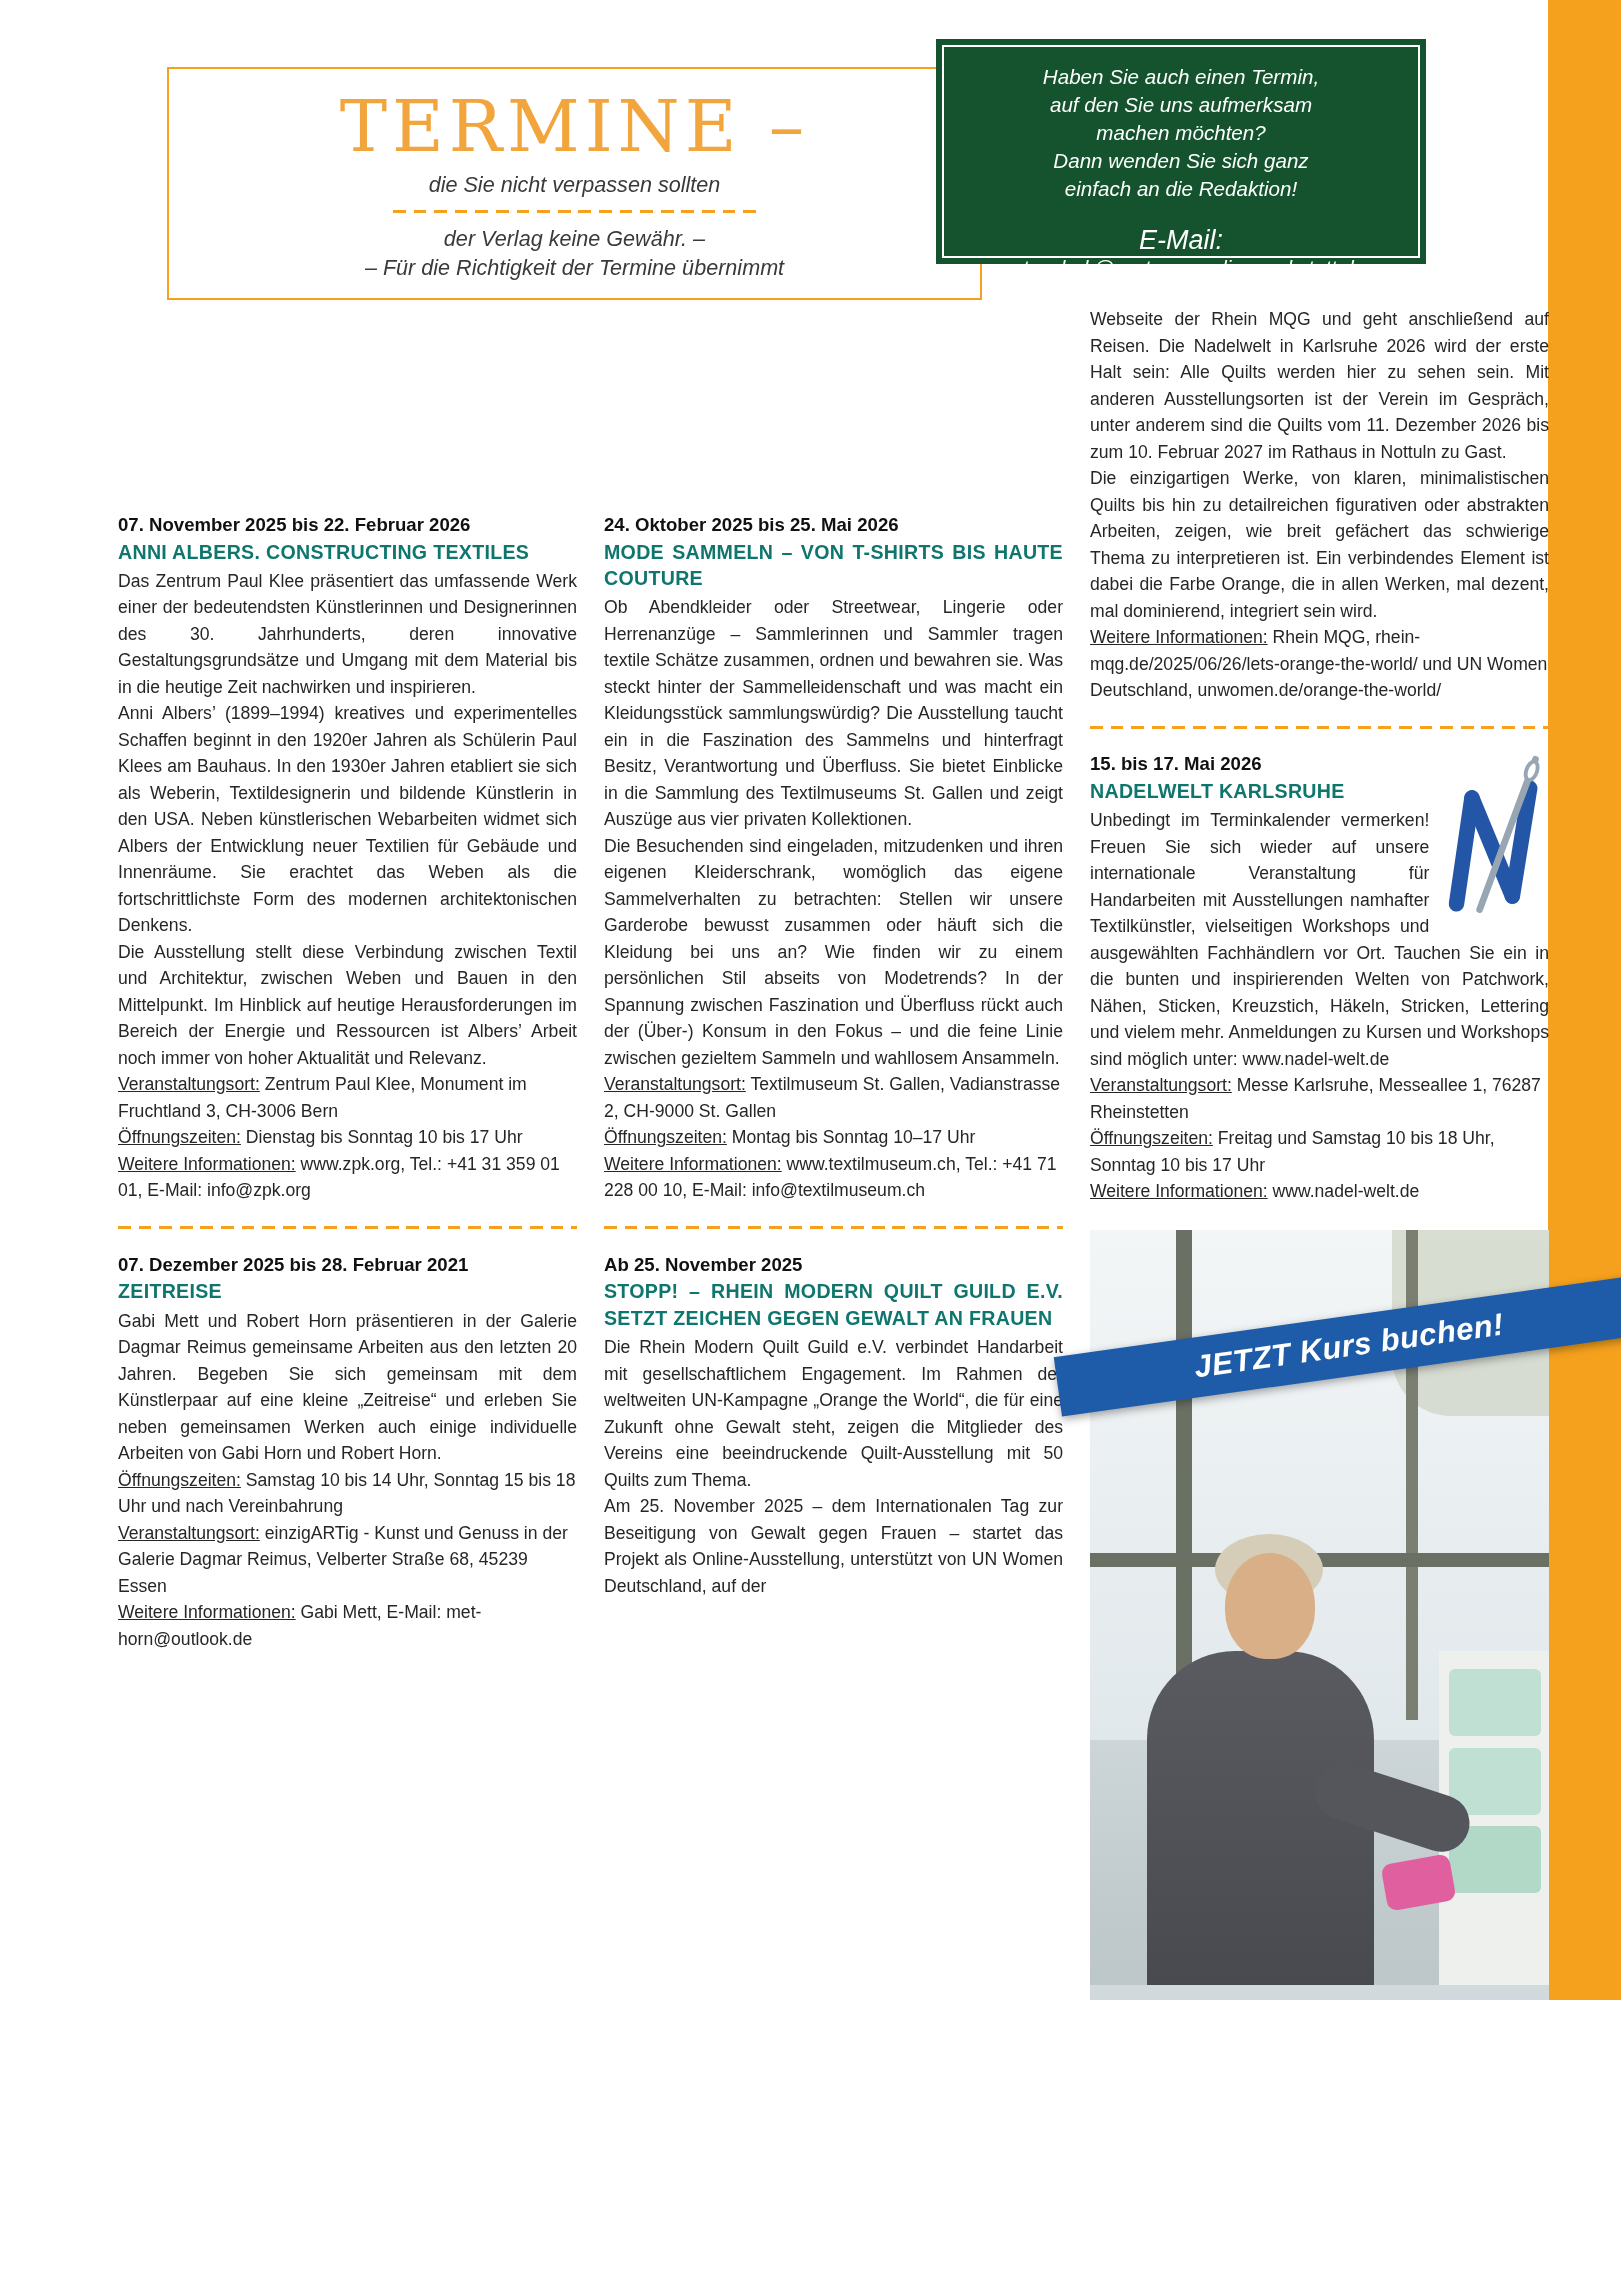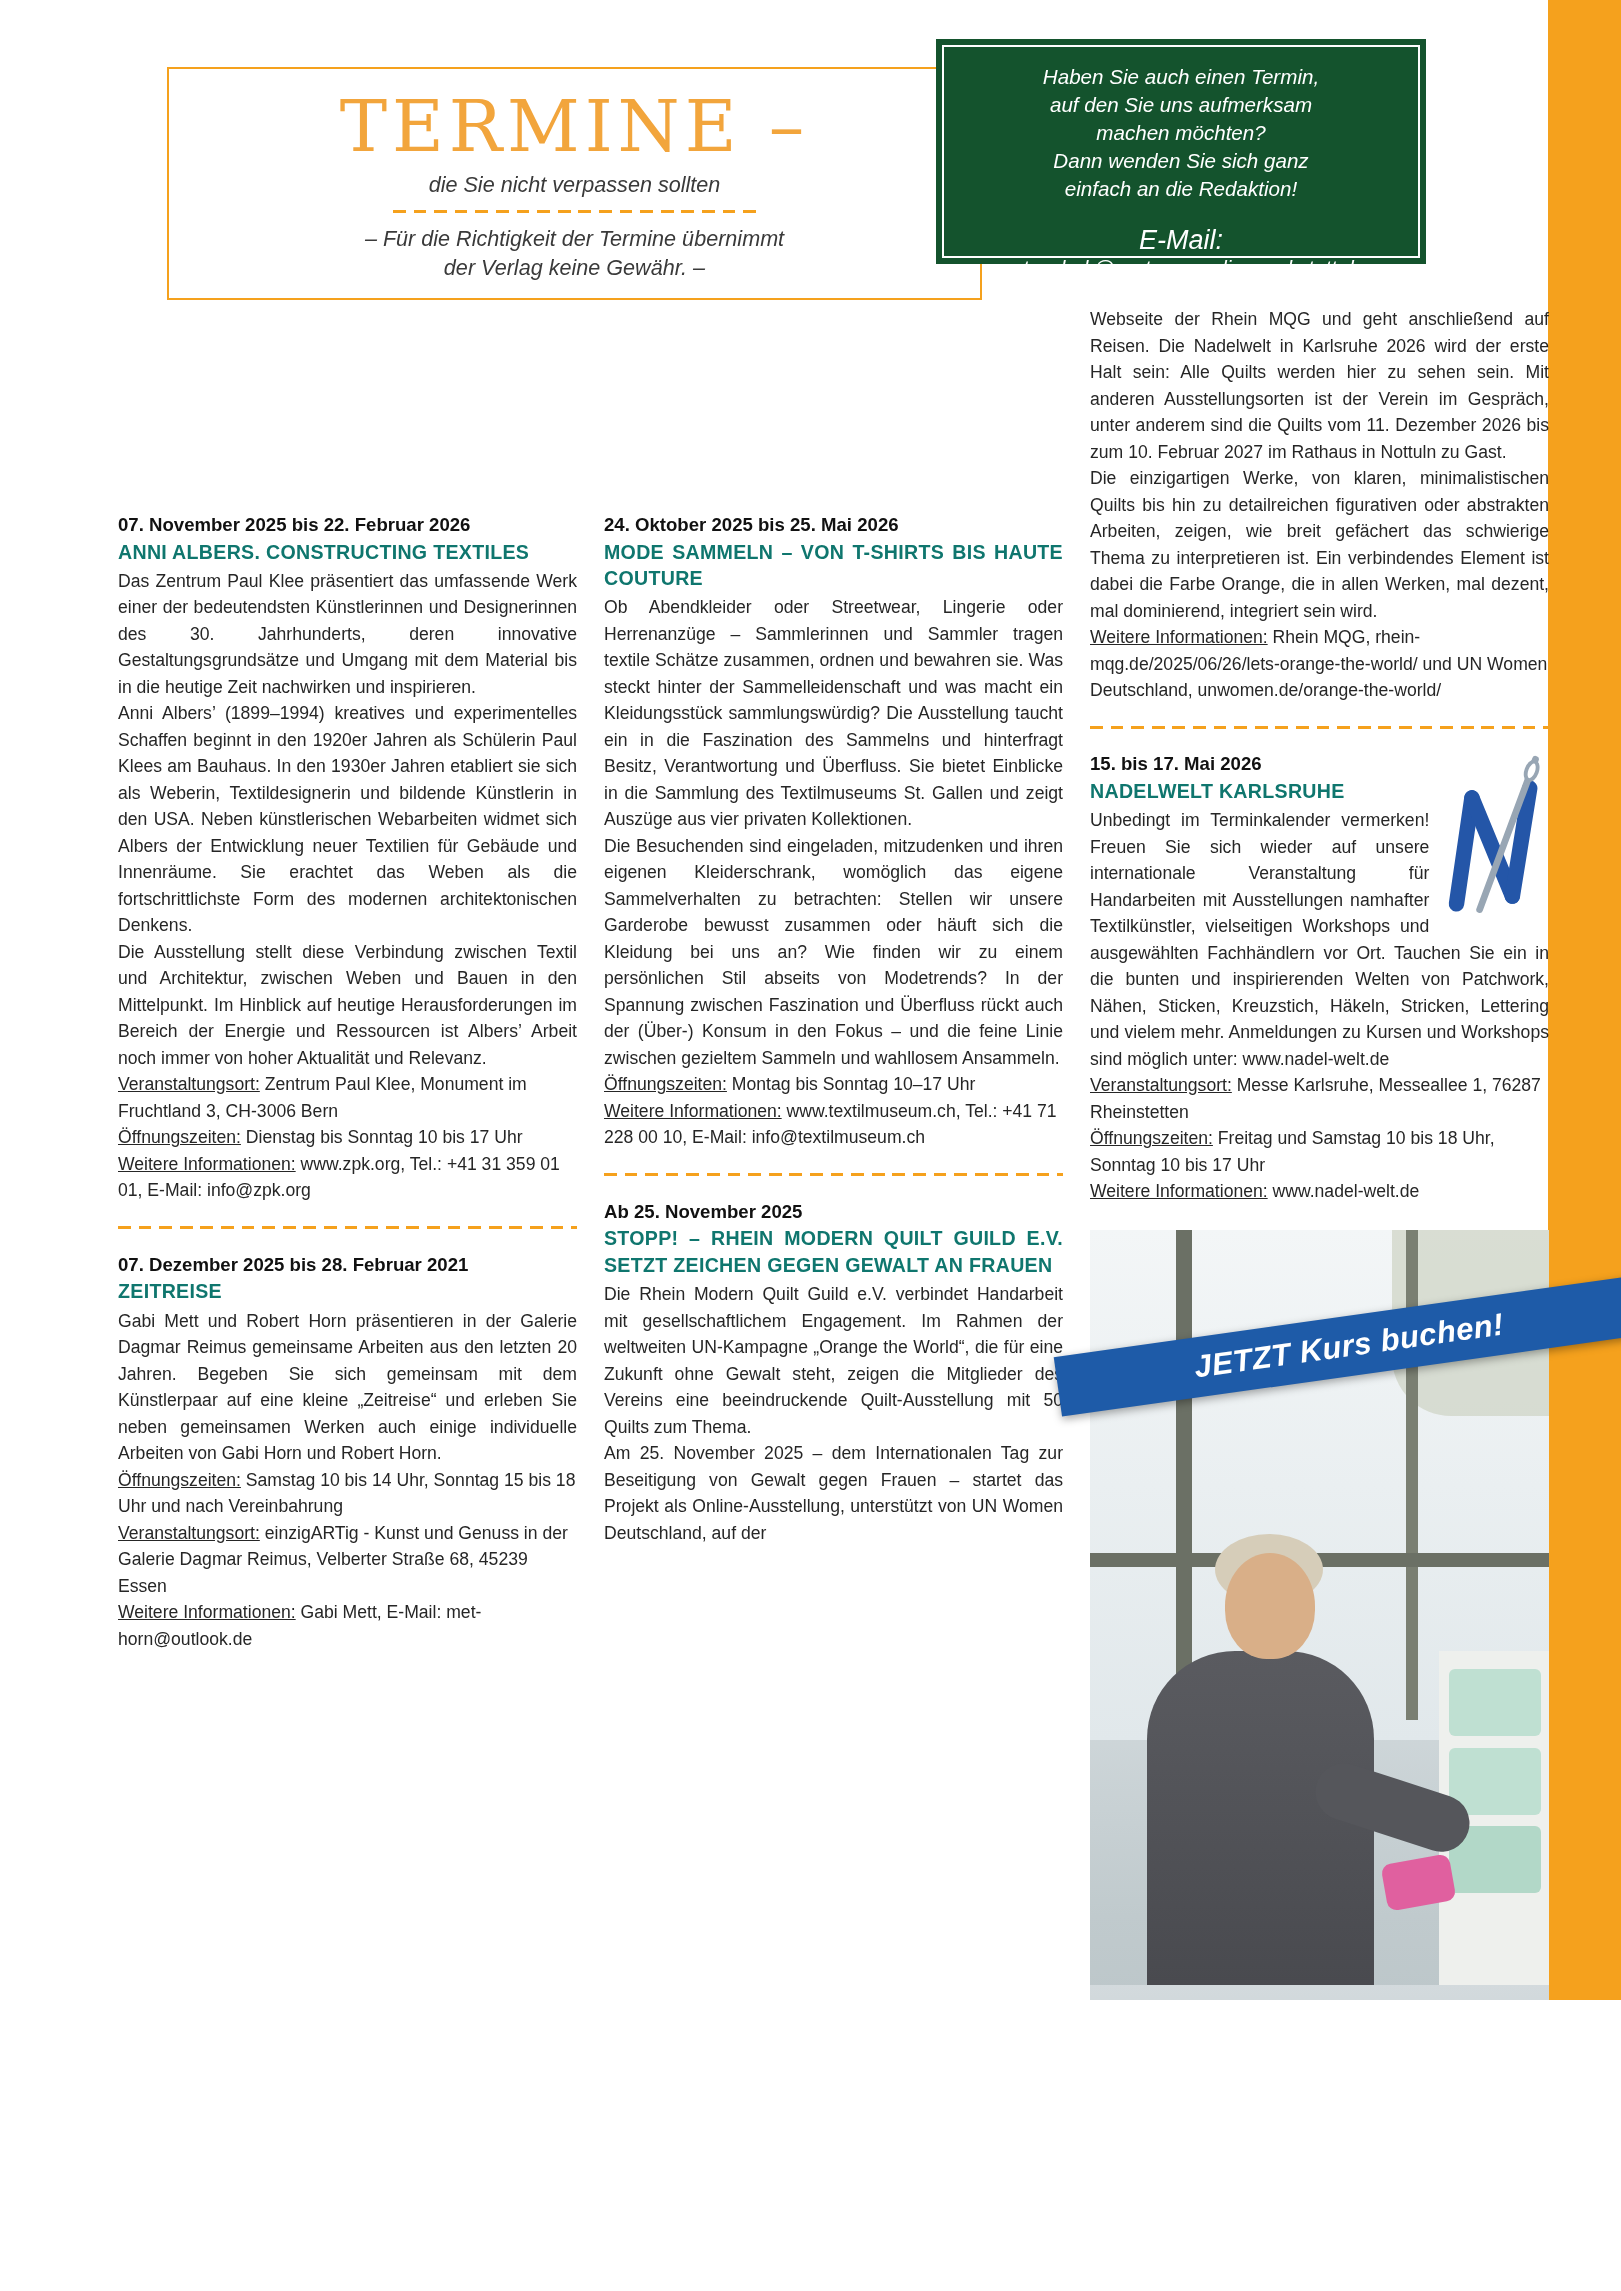--- a/index.html
+++ b/index.html
@@ -97,22 +97,22 @@
 <body>
 
 <div class="page">
 
   <div class="right-bar"></div>
 
   <div class="title-box">
     <h1 class="main-title">TERMINE –</h1>
     <div class="subtitle">die Sie nicht verpassen sollten</div>
     <div class="hdr-dash"></div>
+    <div class="disclaimer">der Verlag keine Gewähr. –</div>
     <div class="disclaimer">– Für die Richtigkeit der Termine übernimmt</div>
-    <div class="disclaimer">der Verlag keine Gewähr. –</div>
   </div>
 
   <div class="contact-box">
     <div class="line">Haben Sie auch einen Termin,</div>
     <div class="line">auf den Sie uns aufmerksam</div>
     <div class="line">machen möchten?</div>
     <div class="line">Dann wenden Sie sich ganz</div>
     <div class="line">einfach an die Redaktion!</div>
     <div class="contact-email-label">E-Mail:</div>
     <div class="contact-email">s.staschok@partner-medienwerkstatt.de</div>
@@ -141,20 +141,21 @@
       <p class="info"><span class="u">Weitere Informationen:</span><span> Gabi Mett, E-Mail: met-horn@outlook.de</span></p>
     </article>
   </section>
 
   <section class="col col2">
     <article>
       <h2 class="date">24. Oktober 2025 bis 25. Mai 2026</h2>
       <h3 class="atitle">MODE SAMMELN – VON T-SHIRTS BIS HAUTE COUTURE</h3>
       <p>Ob Abendkleider oder Streetwear, Lingerie oder Herrenanzüge – Sammlerinnen und Sammler tragen textile Schätze zusammen, ordnen und bewahren sie. Was steckt hinter der Sammelleidenschaft und was macht ein Kleidungsstück sammlungswürdig? Die Ausstellung taucht ein in die Faszination des Sammelns und hinterfragt Besitz, Verantwortung und Überfluss. Sie bietet Einblicke in die Sammlung des Textilmuseums St. Gallen und zeigt Auszüge aus vier privaten Kollektionen.</p>
       <p>Die Besuchenden sind eingeladen, mitzudenken und ihren eigenen Kleiderschrank, womöglich das eigene Sammelverhalten zu betrachten: Stellen wir unsere Garderobe bewusst zusammen oder häuft sich die Kleidung bei uns an? Wie finden wir zu einem persönlichen Stil abseits von Modetrends? In der Spannung zwischen Faszination und Überfluss rückt auch der (Über-) Konsum in den Fokus – und die feine Linie zwischen gezieltem Sammeln und wahllosem Ansammeln.</p>
+      <p class="info"><span class="u">Veranstaltungsort:</span><span> Textilmuseum St. Gallen, Vadianstrasse 2, CH-9000 St. Gallen</span></p>
       <p class="info"><span class="u">Öffnungszeiten:</span><span> Montag bis Sonntag 10–17 Uhr</span></p>
       <p class="info"><span class="u">Weitere Informationen:</span><span> www.textilmuseum.ch, Tel.: +41 71 228 00 10, E-Mail: info@textilmuseum.ch</span></p>
     </article>
 
     <div class="sep"></div>
 
     <article>
       <h2 class="date">Ab 25. November 2025</h2>
       <h3 class="atitle">STOPP! – RHEIN MODERN QUILT GUILD E.V. SETZT ZEICHEN GEGEN GEWALT AN FRAUEN</h3>
       <p>Die Rhein Modern Quilt Guild e.V. verbindet Handarbeit mit gesellschaftlichem Engagement. Im Rahmen der weltweiten UN-Kampagne „Orange the World“, die für eine Zukunft ohne Gewalt steht, zeigen die Mitglieder des Vereins eine beeindruckende Quilt-Ausstellung mit 50 Quilts zum Thema.</p>

